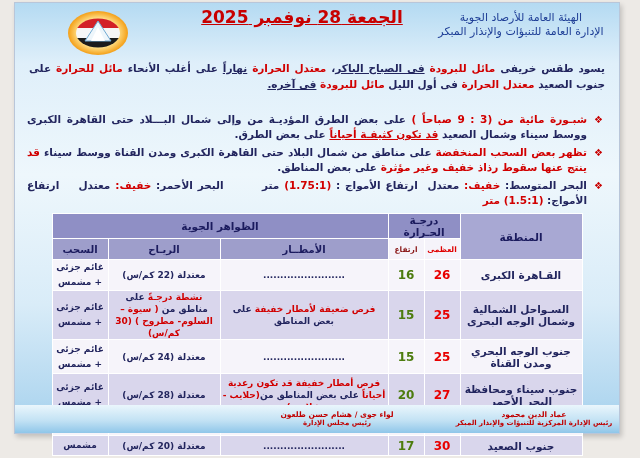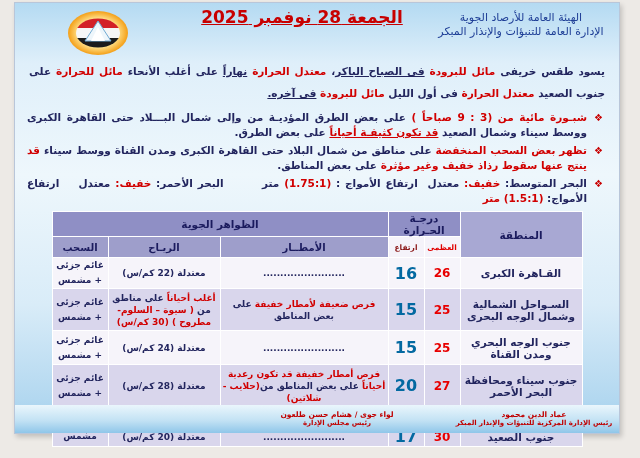--- a/index.html
+++ b/index.html
@@ -9,40 +9,40 @@
        background:linear-gradient(180deg,#b4daf2 0%,#dfeffa 14%,#eef7fc 40%,#d9ecf8 70%,#b3d8f0 92%,#9fcdea 100%);
        border:1px solid #b9c6d9;box-shadow:2px 3px 5px rgba(0,0,0,.18);direction:rtl;}
   
   .hdr{display:grid;grid-template-columns:180px 1fr 150px;align-items:start;padding:5px 8px 0 8px;}
   .auth{color:#1e3e96;font-weight:normal;font-size:11px;line-height:14px;text-align:center;padding-top:3px;}
   .title-block{text-align:center;}
   .title{color:#c80000;font-weight:bold;font-size:15px;line-height:19px;}
   .date{color:#c80000;font-weight:bold;font-size:17px;line-height:18px;text-decoration:underline;}
   .logo{display:flex;justify-content:center;padding-top:2px;}
   
-  .intro{margin:4px 14px 6px 14px;font-size:10.5px;font-weight:bold;color:#22255e;line-height:22px;text-align:justify;}
+  .intro{margin:4px 14px 20px 14px;font-size:10.5px;font-weight:bold;color:#22255e;line-height:16px;text-align:justify;}
   .bullet{position:relative;margin:3px 16px 2px 12px;padding-right:16px;font-size:10.5px;font-weight:bold;color:#22255e;line-height:15px;text-align:justify;}
   .mark{position:absolute;right:0;top:0;color:#c80000;font-size:10px;}
   .r{color:#d10000;}
   .ru{color:#d10000;text-decoration:underline;}
   .u{text-decoration:underline;}
   
   table{border-collapse:collapse;margin:5px auto 0 auto;direction:rtl;table-layout:fixed;}
   th,td{border:1px solid #ffffff;text-align:center;vertical-align:middle;padding:0 2px;}
   th{font-weight:bold;color:#1b1b5e;}
   .h-top{background:#8f8fc5;font-size:10.5px;height:20px;}
   .h-sub{background:#9e9ecb;font-size:10px;height:20px;}
   .h-region{background:#a8a8d3;font-size:10.5px;}
   .h-max{background:#f5f3fa;color:#e00000;font-size:7.5px;}
   .h-min{background:#f5f3fa;color:#8b1a1a;font-size:7.5px;}
   .row-a{background:#f6f4fa;}
   .row-b{background:#d9d6ec;}
   .c-region{font-size:10.5px;font-weight:bold;color:#22255e;}
   .c-max{font-size:12px;font-weight:bold;color:#e80000;}
-  .c-min{font-size:16px;font-weight:bold;color:#0369a1;}
+  .c-min{font-size:12px;font-weight:bold;color:#4d7c0f;}
   .c-rain{font-size:9px;font-weight:bold;color:#22255e;line-height:12px;}
   .c-wind{font-size:9px;font-weight:bold;color:#22255e;line-height:12px;}
   .c-cloud{font-size:9px;font-weight:bold;color:#22255e;line-height:15px;}
   .hr1{height:28px;} .hr2{height:42px;} .hr3{height:34px;} .hr4{height:42px;} .hr5{height:20px;} .hr6{height:20px;}
   col.w-region{width:122px;} col.w-max{width:36px;} col.w-min{width:36px;}
   col.w-rain{width:168px;} col.w-wind{width:112px;} col.w-cloud{width:56px;}
   
   .footer{position:absolute;left:0;right:0;bottom:0;height:28px;
           background:linear-gradient(180deg,#eaf6fc 0%,#c3e2f4 55%,#8fc6e9 100%);
           display:grid;grid-template-columns:170px 1fr 210px;align-items:center;}
@@ -134,21 +134,21 @@
           <td class="c-min">16</td>
           <td class="c-rain"><span>........................</span></td>
           <td class="c-wind"><span>معتدلة (22 كم/س)</span></td>
           <td class="c-cloud">غائم جزئى + مشمس</td>
         </tr>
         <tr class="row-b hr2">
           <td class="c-region">السـواحل الشمالية وشمال الوجه البحرى</td>
           <td class="c-max">25</td>
           <td class="c-min">15</td>
           <td class="c-rain"><span class="r">فرص ضعيفة لأمطار خفيفة</span><span> على بعض المناطق</span></td>
-          <td class="c-wind"><span class="r">أغلب أحياناً</span><span> على مناطق من </span><span class="r">( سيوة – السلوم- مطروح )</span><span> </span><span class="r">(30 كم/س)</span></td>
+          <td class="c-wind"><span class="r">نشطة درجـةً</span><span> على مناطق من </span><span class="r">( سيوة – السلوم- مطروح )</span><span> </span><span class="r">(30 كم/س)</span></td>
           <td class="c-cloud">غائم جزئى + مشمس</td>
         </tr>
         <tr class="row-a hr3">
           <td class="c-region">جنوب الوجه البحري ومدن القناة</td>
           <td class="c-max">25</td>
           <td class="c-min">15</td>
           <td class="c-rain"><span>........................</span></td>
           <td class="c-wind"><span>معتدلة (24 كم/س)</span></td>
           <td class="c-cloud">غائم جزئى + مشمس</td>
         </tr>

